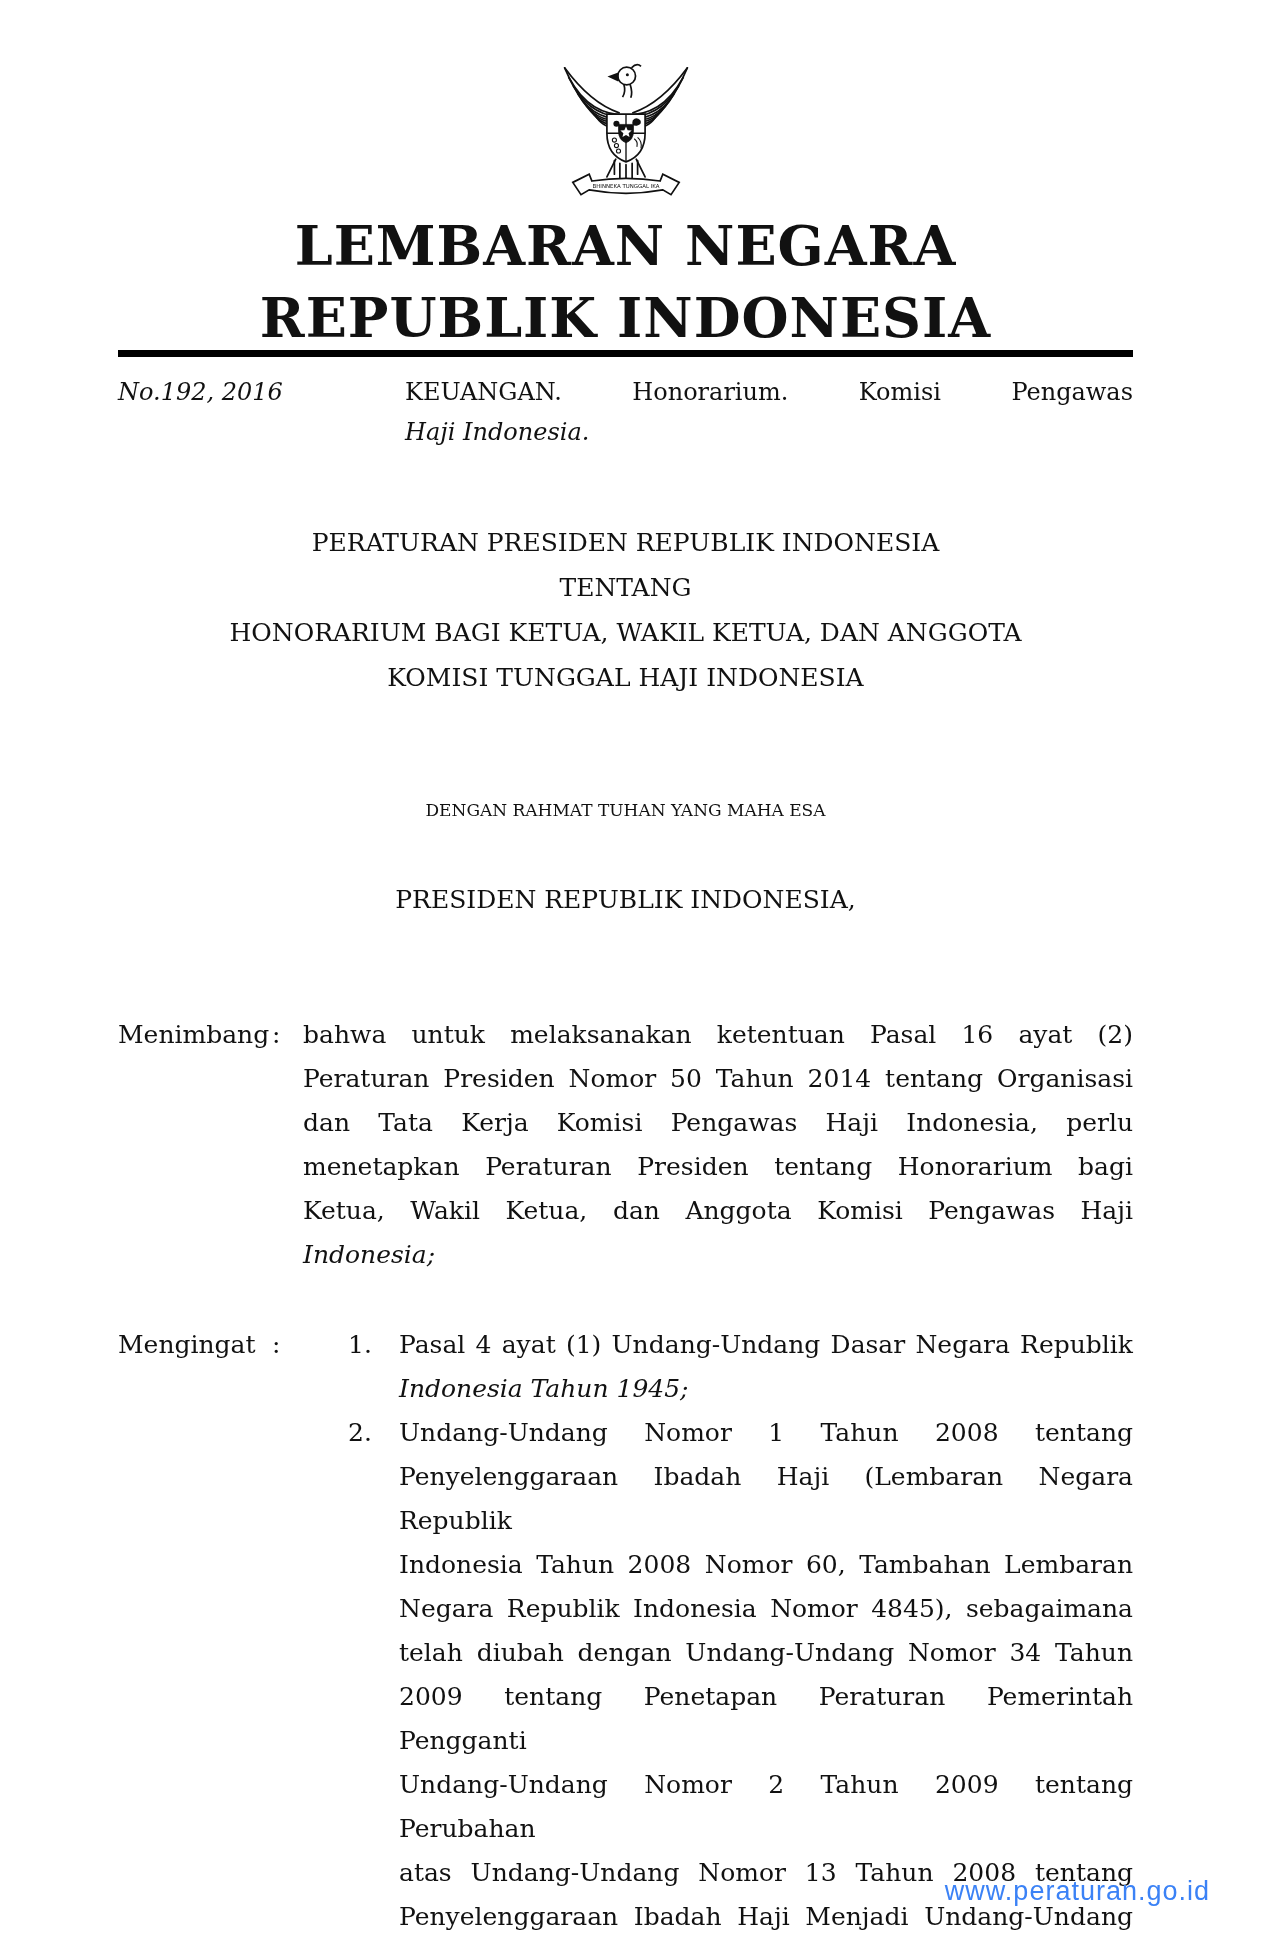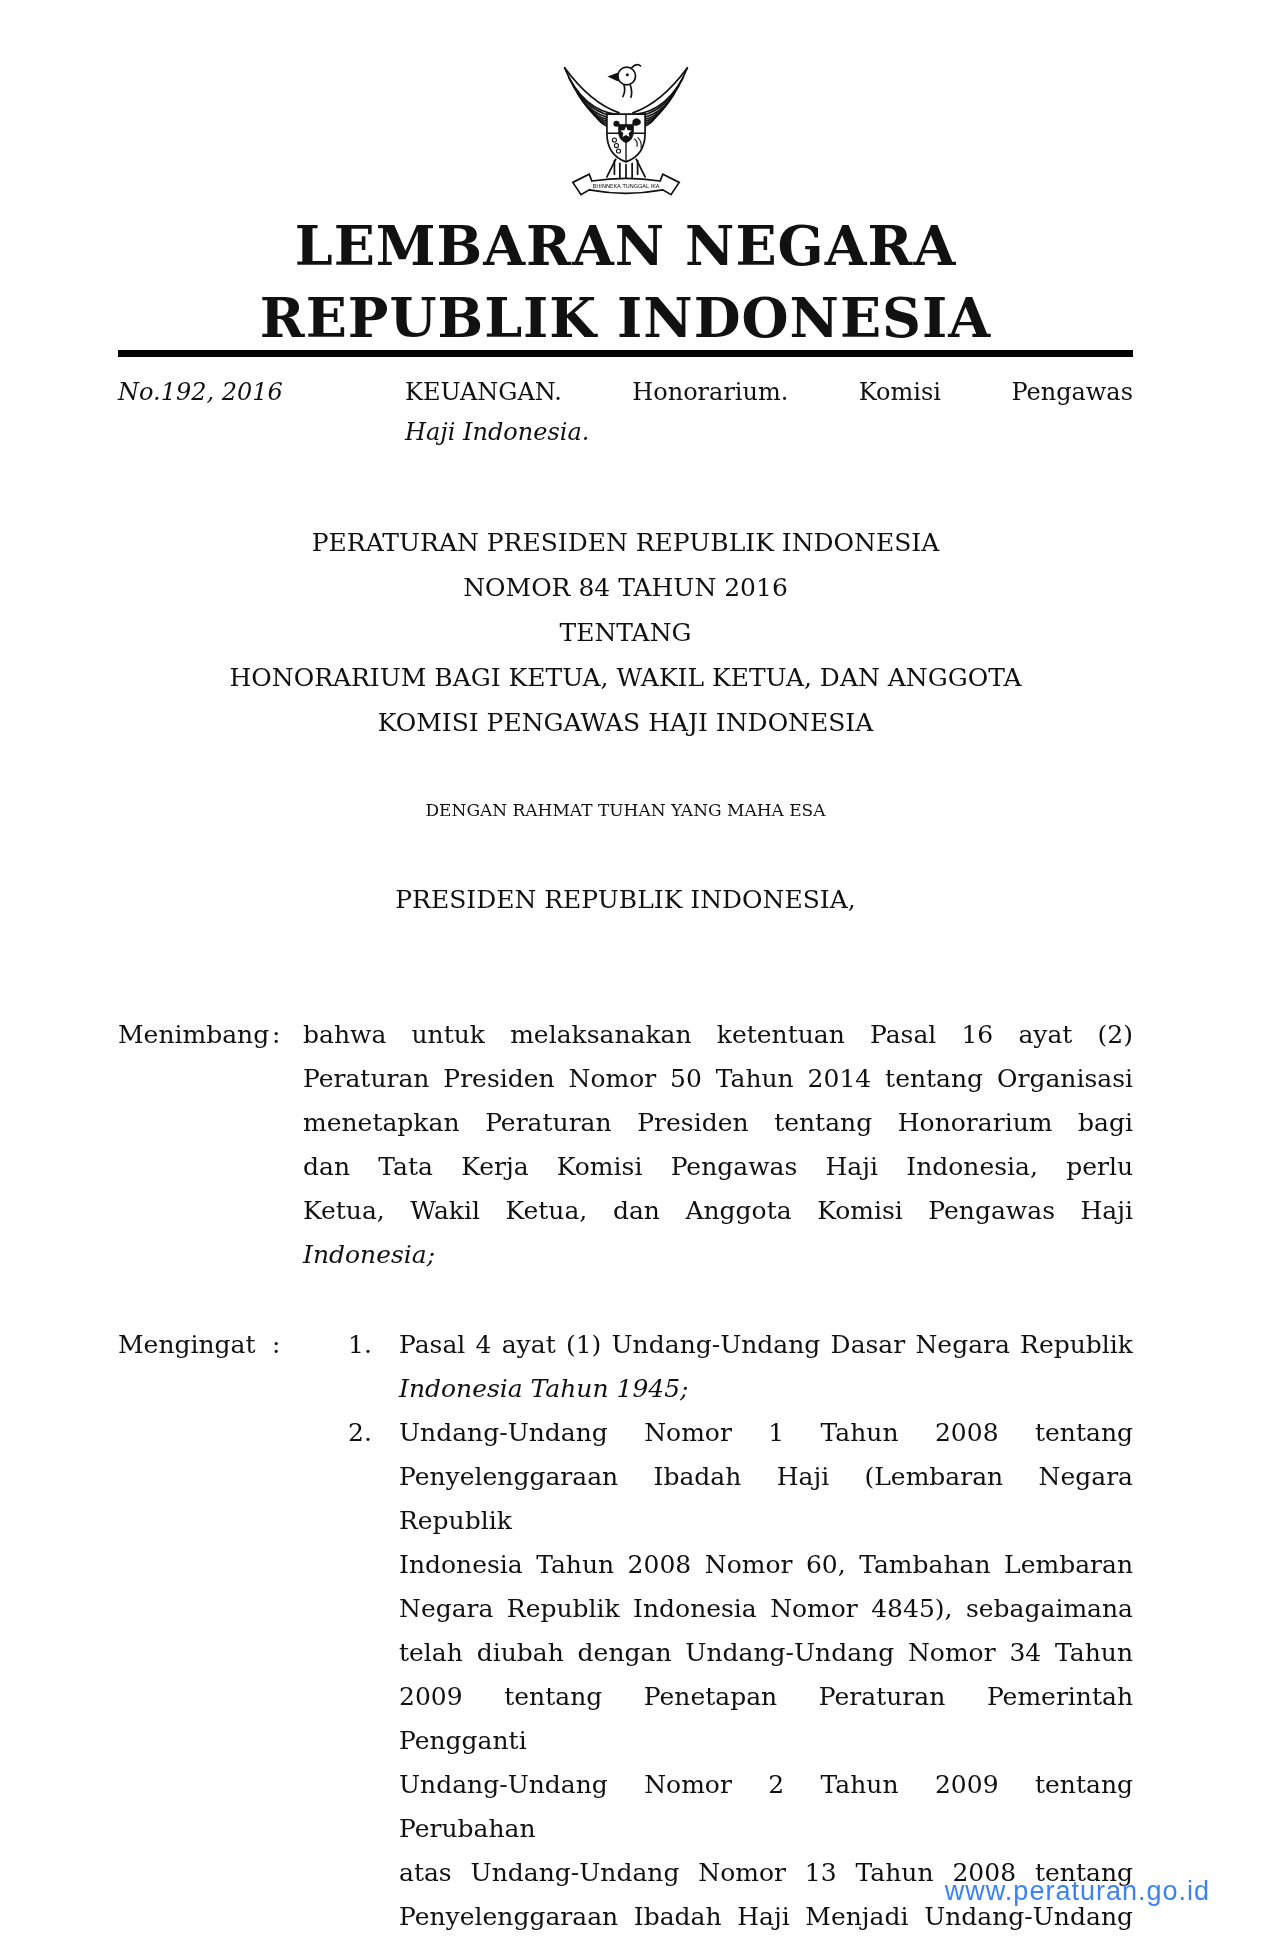--- a/index.html
+++ b/index.html
@@ -137,38 +137,37 @@
   <div class="content header-row">
     <div class="header-number">No.192, 2016</div>
     <div class="header-subject">
         <div class="tline">KEUANGAN. Honorarium. Komisi Pengawas</div>
         <div class="tline tline-noju">Haji Indonesia.</div>
       </div>
   </div>
 
   <div class="content title-block center-lines">
       <div class="tline">PERATURAN PRESIDEN REPUBLIK INDONESIA</div>
-      <div class="tline">NOMOR 84 TAHUN 2016</div>
       <div class="tline">TENTANG</div>
       <div class="tline">HONORARIUM BAGI KETUA, WAKIL KETUA, DAN ANGGOTA</div>
-      <div class="tline">KOMISI PENGAWAS HAJI INDONESIA</div>
+      <div class="tline">KOMISI TUNGGAL HAJI INDONESIA</div>
     </div>
 
   <div class="content invocation">DENGAN RAHMAT TUHAN YANG MAHA ESA</div>
   <div class="content authority">PRESIDEN REPUBLIK INDONESIA,</div>
 
   <div class="content clause menimbang">
     <div class="clause-grid">
       <div class="clause-label">Menimbang</div>
       <div class="clause-colon">:</div>
       <div>
           <div class="tline">bahwa untuk melaksanakan ketentuan Pasal 16 ayat (2)</div>
           <div class="tline">Peraturan Presiden Nomor 50 Tahun 2014 tentang Organisasi</div>
+          <div class="tline">dan Tata Kerja Komisi Pengawas Haji Indonesia, perlu</div>
           <div class="tline">menetapkan Peraturan Presiden tentang Honorarium bagi</div>
-          <div class="tline">dan Tata Kerja Komisi Pengawas Haji Indonesia, perlu</div>
           <div class="tline">Ketua, Wakil Ketua, dan Anggota Komisi Pengawas Haji</div>
           <div class="tline tline-noju">Indonesia;</div>
         </div>
     </div>
   </div>
 
   <div class="content clause mengingat">
     <div class="clause-grid">
       <div class="clause-label">Mengingat</div>
       <div class="clause-colon">:</div>

